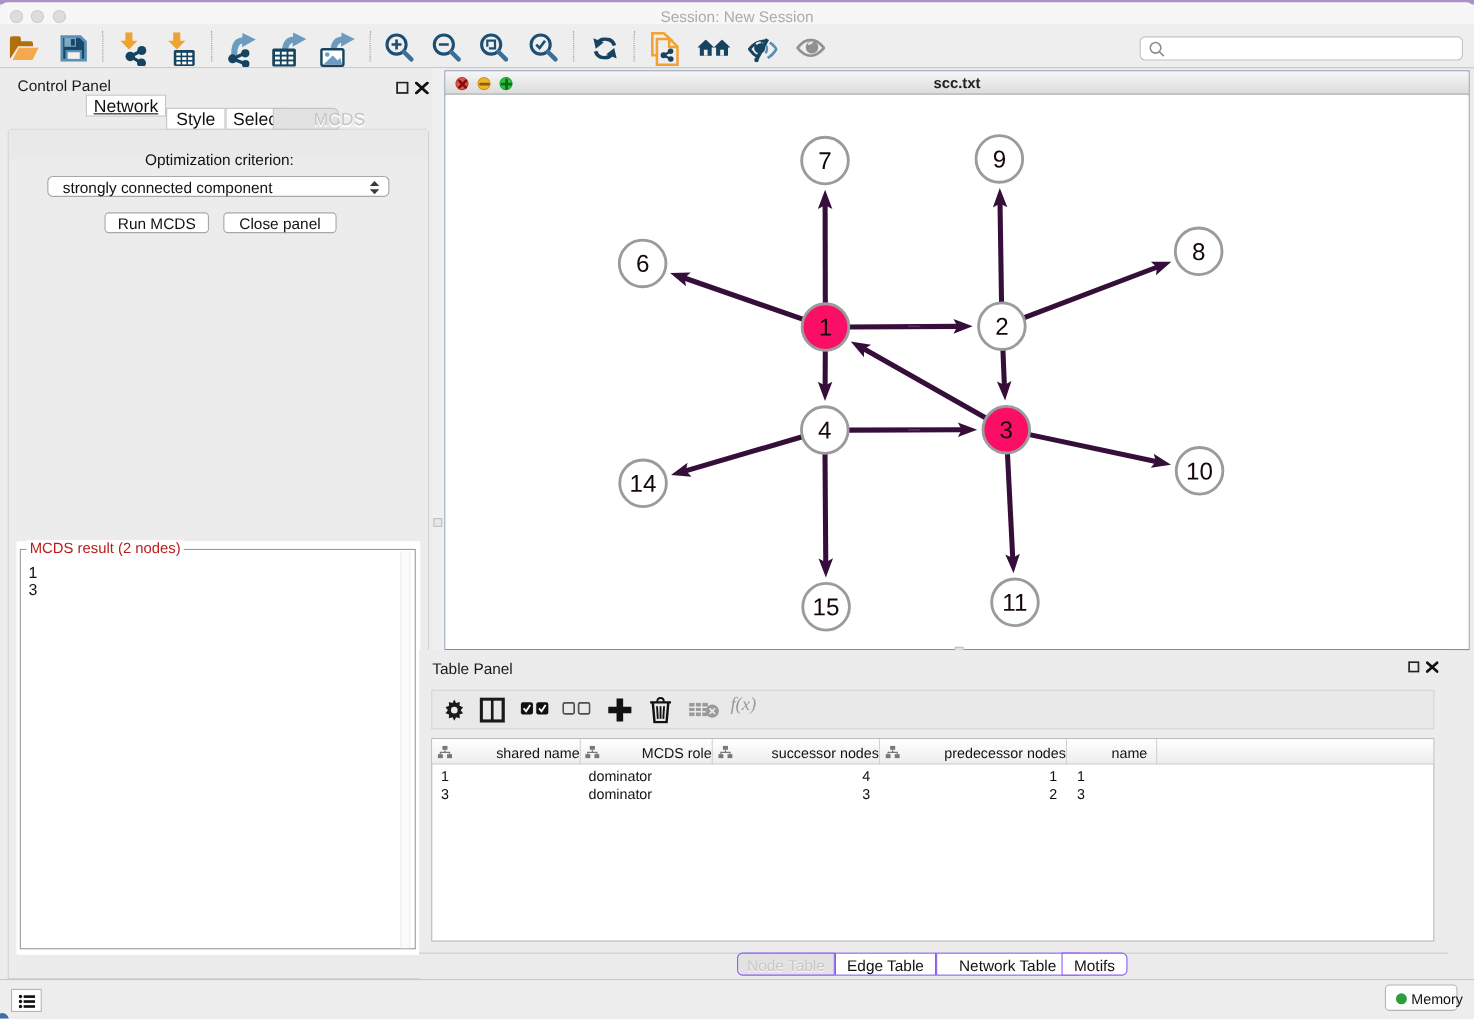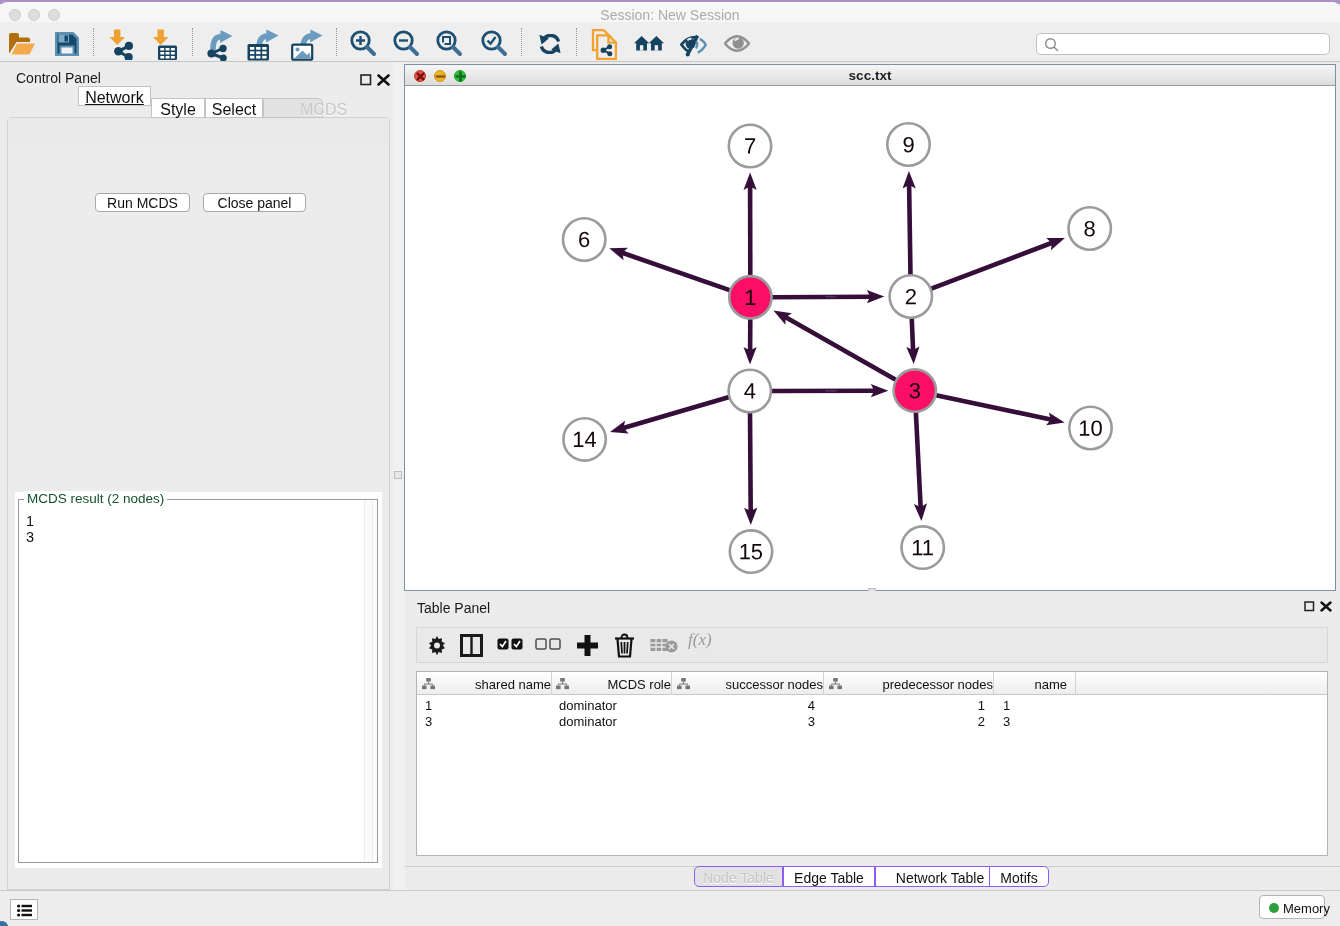--- a/index.html
+++ b/index.html
@@ -25,38 +25,38 @@
 .tab { position:absolute; top:0; height:20px; background:#fff; border:1px solid #c4c4c4; text-align:center; color:#111; padding-top:2px; }
 .tabsel { background:#e2e2e2; color:#c6c6c6; text-shadow:0 1px 0 #fff; }
 #cpinner { position:absolute; left:7px; top:55px; width:383px; height:773px; background:#ececec; border:1px solid #d2d2d2; border-radius:4px 4px 0 0; }
 #cpstrip { position:absolute; left:0px; top:0px; width:381px; height:26px; background:#e9e9e9; }
 #optlabel { position:absolute; left:10px; top:75px; width:379px; text-align:center; font-size:14px; color:#111; }
 #dropdown { position:absolute; left:43px; top:98px; width:311px; height:19px; background:#fff; border:1px solid #a8a8a8; border-radius:5px; font-size:14px; color:#111; }
 #dropdown span.txt { position:absolute; left:13px; top:1px; }
 .btn { position:absolute; top:131px; height:19px; background:#fff; border:1px solid #a8a8a8; border-radius:4px; font-size:14px; color:#111; text-align:center; padding-top:1px; }
 #mcdsbox { position:absolute; left:15px; top:430px; width:367px; height:376px; background:#fff; }
 #mcdsfs { position:absolute; left:3px; top:7px; width:360px; height:364px; border:1px solid #9a9a9a; }
-#mcdslegend { position:absolute; left:5px; top:-9px; background:#fff; font-size:13.5px; color:#14532d; padding:0 3px; }
+#mcdslegend { position:absolute; left:5px; top:-9px; background:#fff; font-size:13.5px; color:#b91c1c; padding:0 3px; }
 #mcdsvals { position:absolute; left:7px; top:13px; font-size:14.5px; color:#111; line-height:16.3px; }
 #mcdssb { position:absolute; left:345px; top:1px; width:9px; height:361px; background:#fbfbfb; border-left:1px solid #ebebeb; border-right:1px solid #ebebeb; }
 
 
 #vsplit { position:absolute; left:393px; top:62px; width:12px; height:828px; background:#f0f0f0; }
 #vgrip { position:absolute; left:394px; top:471px; width:8px; height:8px; background:#e8e8e8; border:1px solid #bdbdbd; }
 
 
 #netwin { position:absolute; left:404px; top:64px; width:932px; height:527px; border:1px solid #7f8fa9; background:#fff; }
 #nettitle { position:absolute; left:0; top:0; width:930px; height:21px; background:linear-gradient(#f6f6f6,#dcdcdc); border-bottom:1px solid #9c9c9c; }
 #nettext { position:absolute; top:3px; width:100%; text-align:center; font-size:13.5px; font-weight:bold; color:#222; }
 .mac { position:absolute; top:4.5px; width:12px; height:12px; border-radius:50%; }
 #netcanvas { position:absolute; left:0; top:22px; width:930px; height:503px; background:#fff; }
 #botgrip { position:absolute; left:463px; top:523px; width:8px; height:5px; background:#e0e0e0; border:1px solid #c0c0c0; }
 
 
-#tpanel { position:absolute; left:405px; top:591px; width:935px; height:299px; background:#ececec; }
+#tpanel { position:absolute; left:381px; top:591px; width:935px; height:299px; background:#ececec; }
 #tphead { position:absolute; left:12px; top:9px; font-size:14px; color:#1a1a1a; }
 #ttoolbar { position:absolute; left:11px; top:36px; width:912px; height:36px; background:#e9e9e9; border:1px solid #d6d6d6; }
 #ttable { position:absolute; left:11px; top:80px; width:912px; height:185px; background:#fff; border:1px solid #b5b5b5; }
 #thead { position:absolute; left:0; top:0; width:910px; height:23px; background:linear-gradient(#ffffff,#ededed); border-bottom:1px solid #c9c9c9; font-size:13px; color:#111; }
 .thtree { position:absolute; top:6px; }
 .thcell { position:absolute; top:5px; text-align:right; }
 .thsep { position:absolute; top:0; height:23px; border-left:1px solid #d2d2d2; }
 .trow { position:absolute; font-size:13px; color:#111; height:16px; }
 #btabs { position:absolute; left:0; top:272px; width:935px; height:27px; font-size:14px; }
 .btab { position:absolute; top:3px; height:21px; background:#fff; border:1px solid #8b5cf6; text-align:center; color:#111; padding-top:3px; }
@@ -225,21 +225,29 @@
     </svg>
   <svg class="wbtn" style="left:377px;" width="13" height="12" viewBox="0 0 13 12">
       <path d="M1.5 1.5 L11.5 10.5 M11.5 1.5 L1.5 10.5" stroke="#111" stroke-width="2.6" stroke-linecap="round"></path>
     </svg>
   <div id="cpinner">
       <div id="cpstrip"></div>
     </div>
   <div class="tab" style="left:78px; top:24px; width:73px;text-decoration:underline;">Network</div>
   <div class="tab" style="left:151px; top:36px; width:54px;">Style</div>
   <div class="tab" style="left:205px; top:36px; width:58px;">Select</div>
-  <div class="tab tabsel" style="left:263px; top:36px; width:60px; border-radius:0 5px 0 0;padding-left:36px;">MCDS</div>
+  <div class="tab tabsel" style="left:248px; top:36px; width:60px; border-radius:0 5px 0 0;padding-left:36px;">MCDS</div>
+  <div id="optlabel">Optimization criterion:</div>
+  <div id="dropdown">
+      <span class="txt">strongly connected component</span>
+   <svg style="position:absolute; right:7px; top:3px;" width="11" height="13" viewBox="0 0 11 13">
+    <polygon points="5.5,0.5 9.8,5 1.2,5" fill="#3a3a3a"></polygon>
+    <polygon points="5.5,12.5 9.8,8 1.2,8" fill="#3a3a3a"></polygon>
+   </svg>
+    </div>
   <div class="btn" style="left:95px; width:95px;">Run MCDS</div>
   <div class="btn" style="left:203px; width:103px;">Close panel</div>
   <div id="mcdsbox">
     <div id="mcdsfs">
       <div id="mcdslegend">MCDS result (2 nodes)</div>
       <div id="mcdsvals">1<br>3</div>
       <div id="mcdssb"></div>
     </div>
   </div>
 </div>

